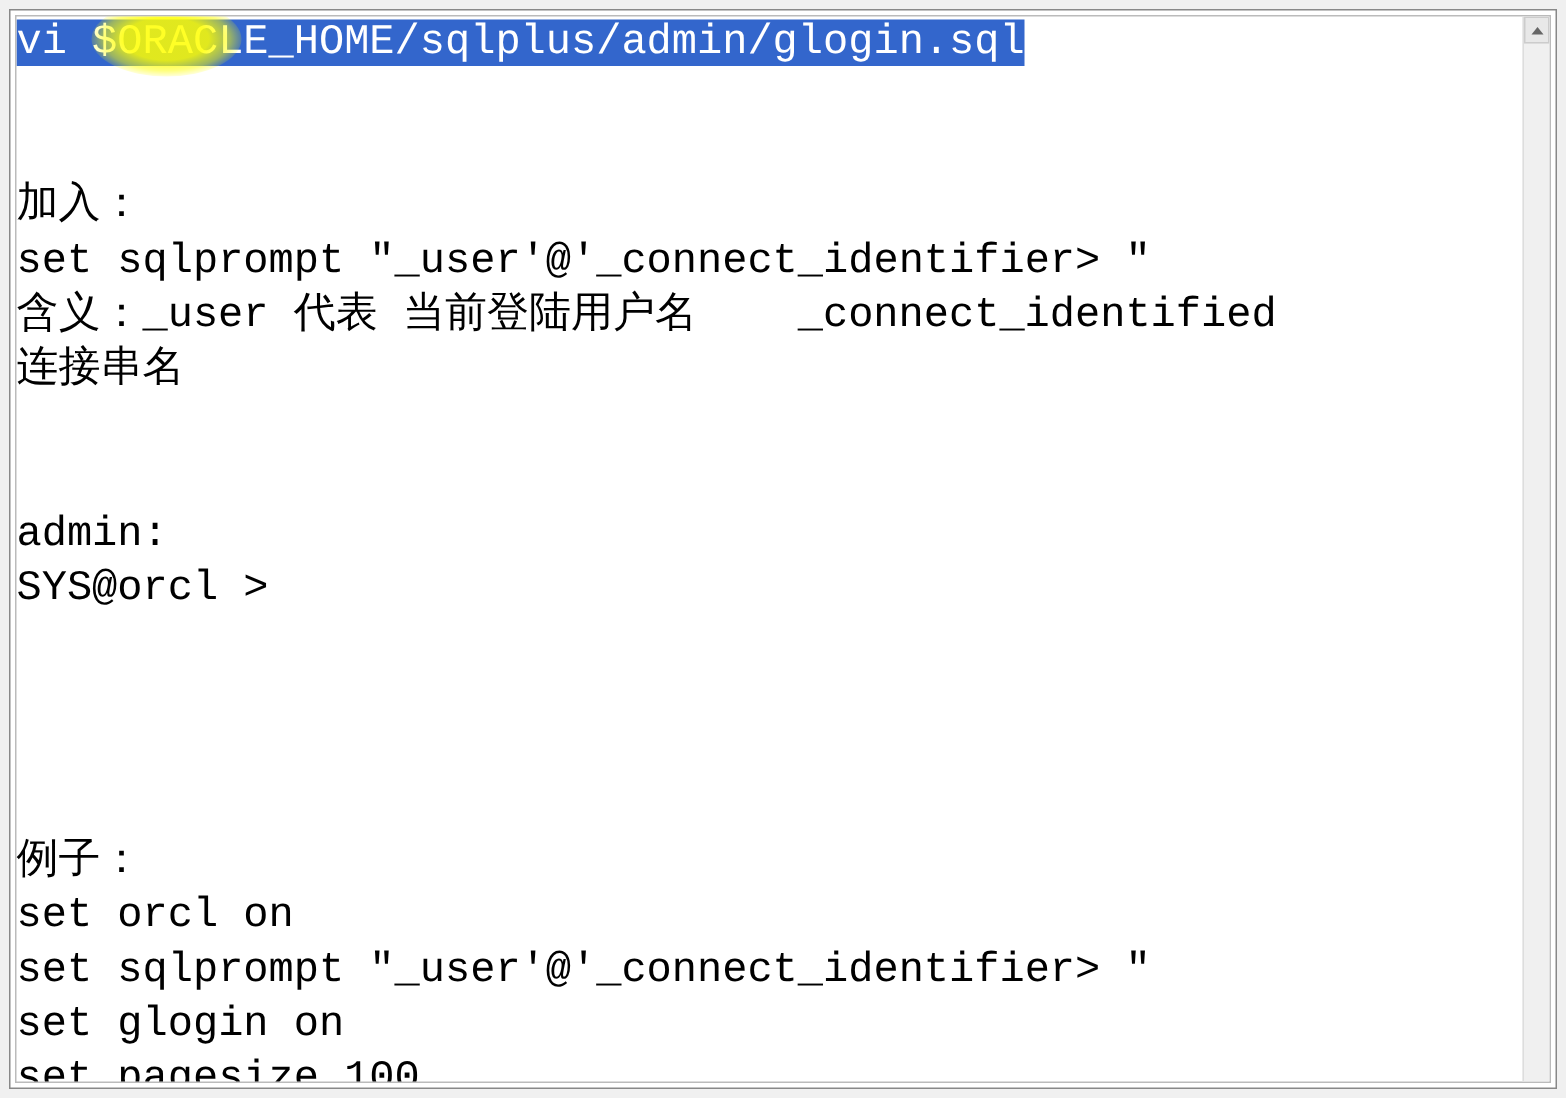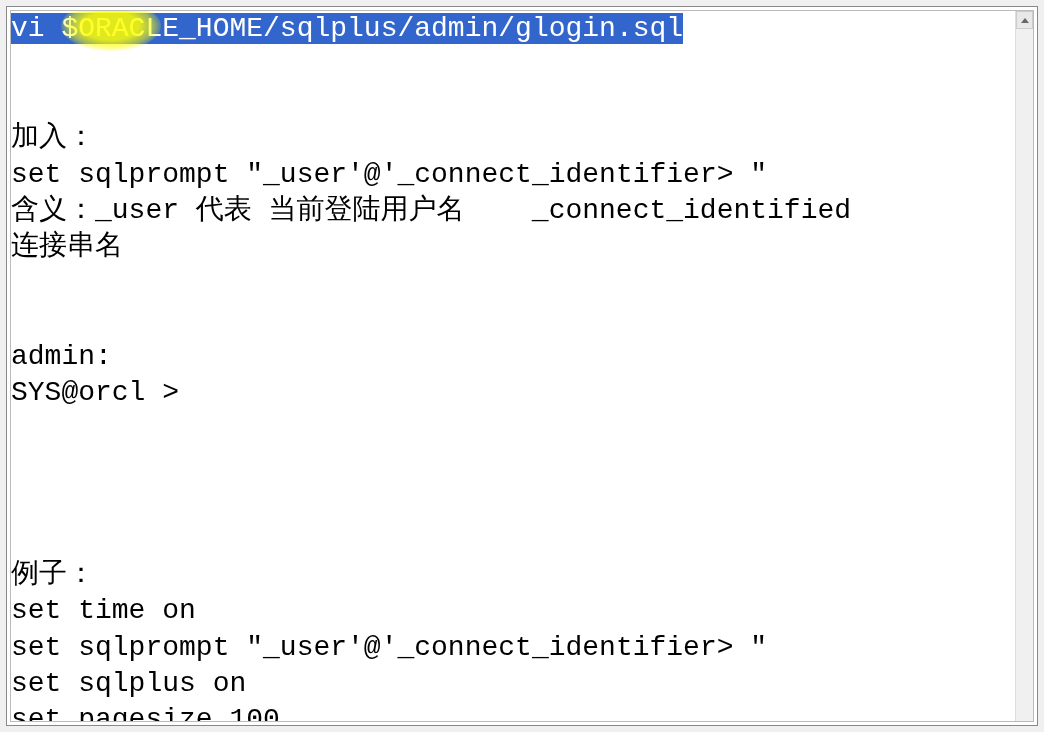--- a/index.html
+++ b/index.html
@@ -101,23 +101,23 @@
 <span>加入：</span>
 <span>set sqlprompt "_user'@'_connect_identifier&gt; "</span>
 <span>含义：_user 代表 当前登陆用户名    _connect_identified</span>
 <span>连接串名</span>
 <span class="text-block"> </span>
 <span>admin:</span>
 <span>SYS@orcl &gt;</span>
 <span class="text-block"> </span>
 <span class="text-block"> </span>
 <span>例子：</span>
-<span>set time on</span>
+<span>set orcl on</span>
 <span>set sqlprompt "_user'@'_connect_identifier&gt; "</span>
-<span>set sqlplus on</span>
+<span>set glogin on</span>
 <span>set pagesize 100</span>
 
 </div>
     </div>
     <div class="scrollbar">
       <div class="scroll-btn-up">
         <div class="triangle-up"></div>
       </div>
     </div>
   </div>

